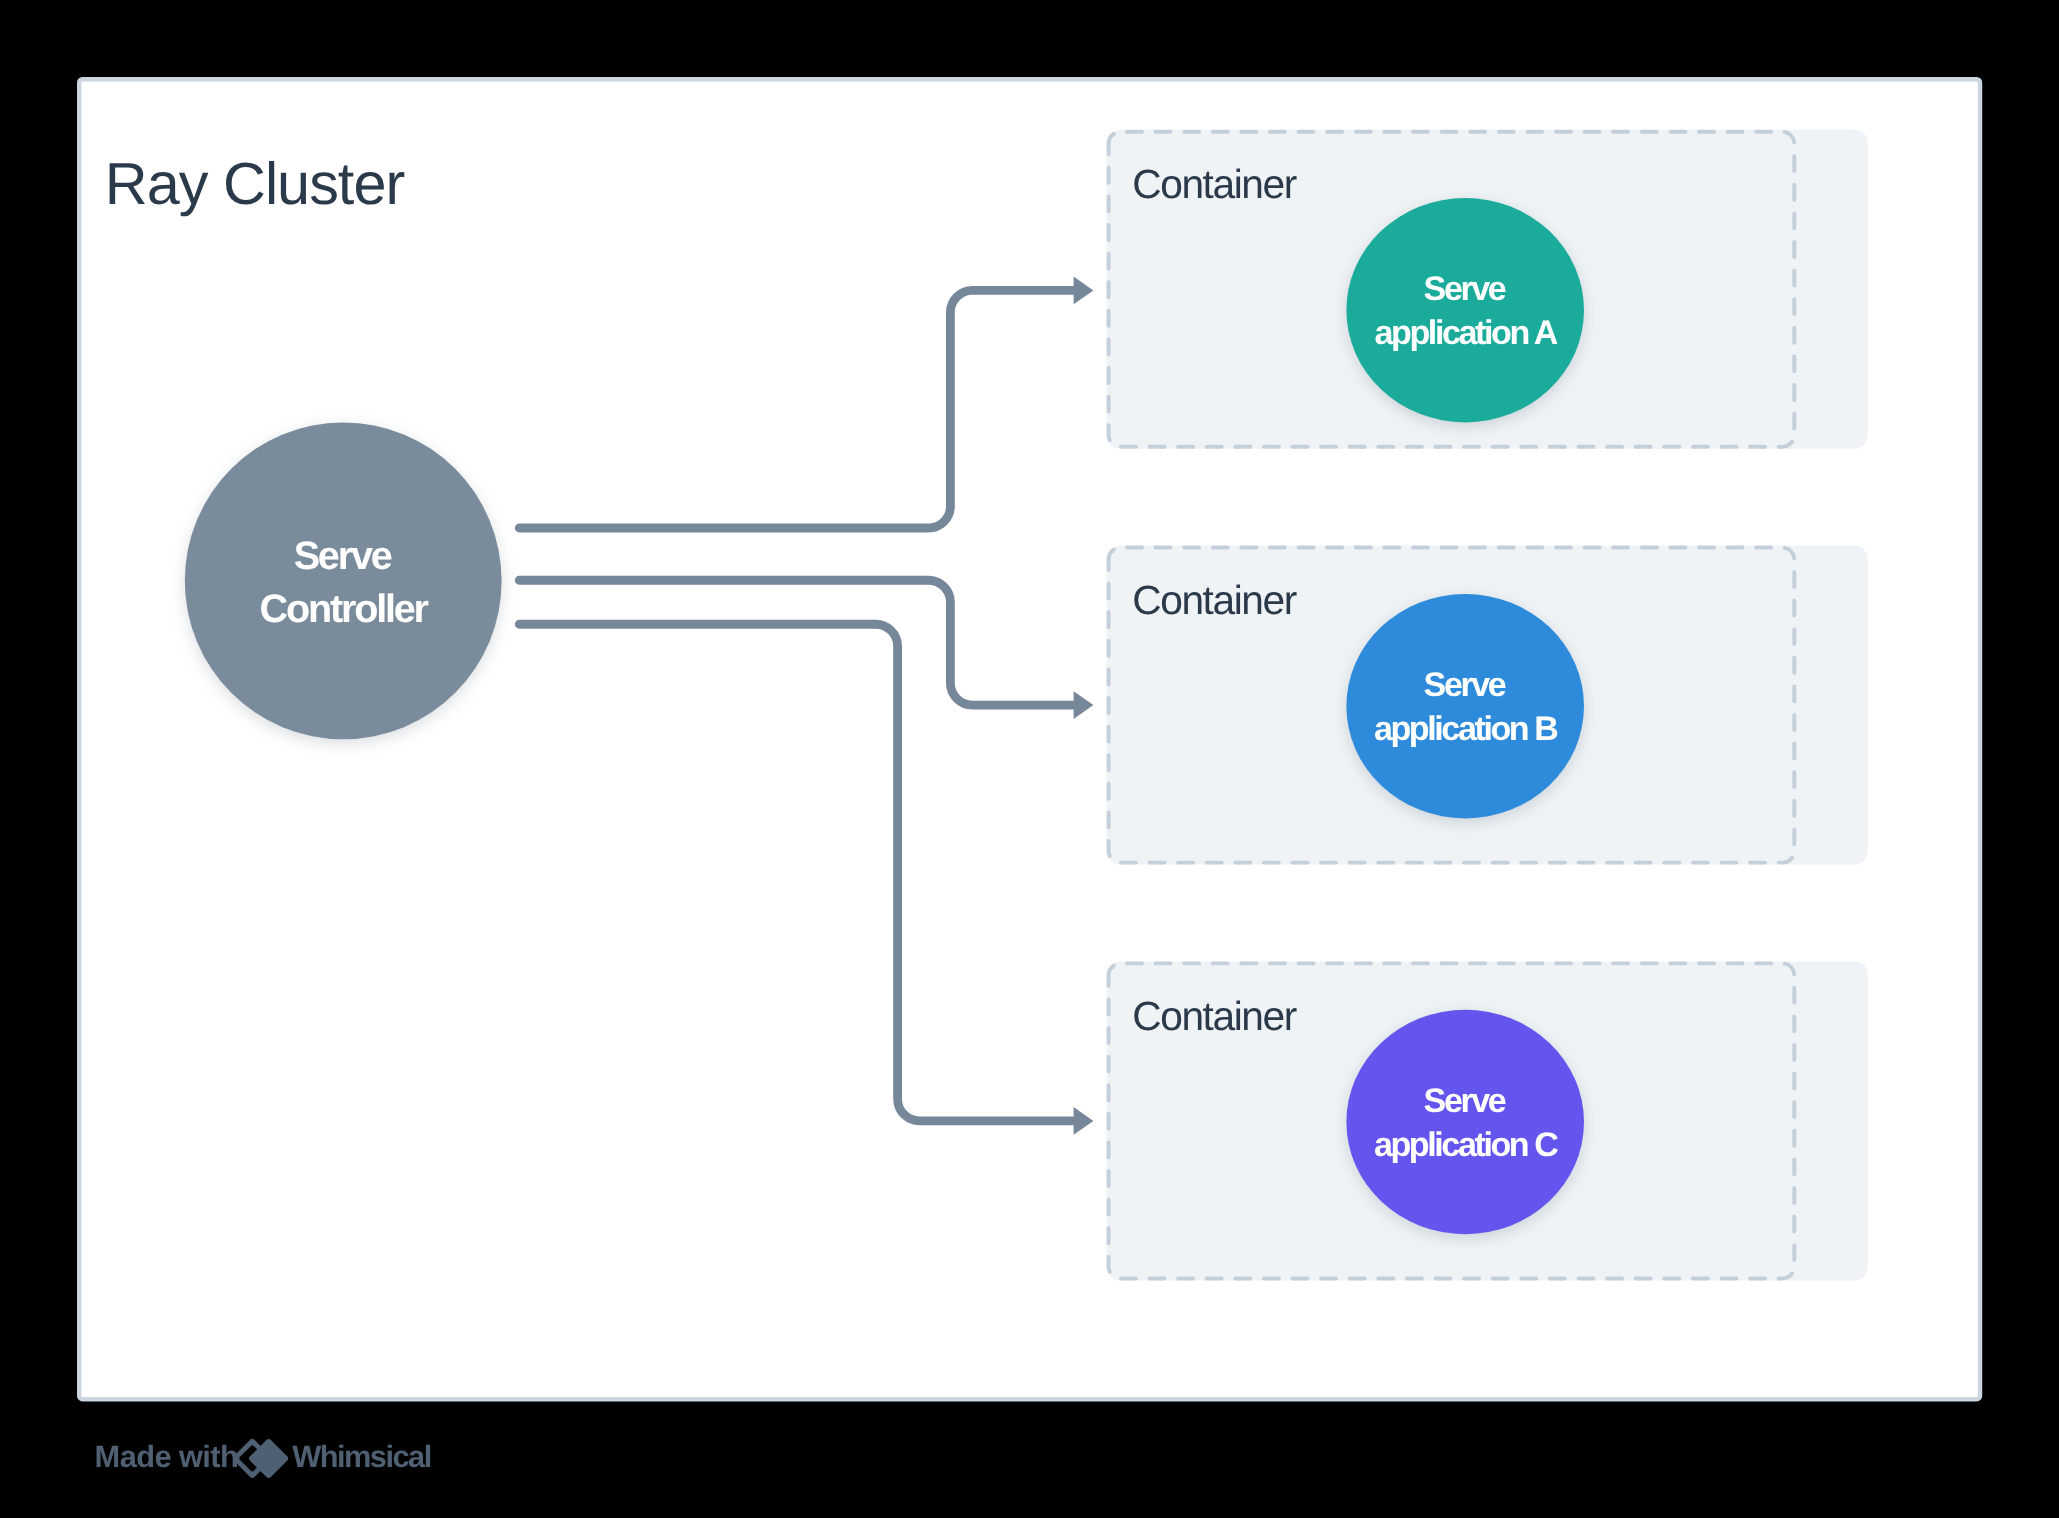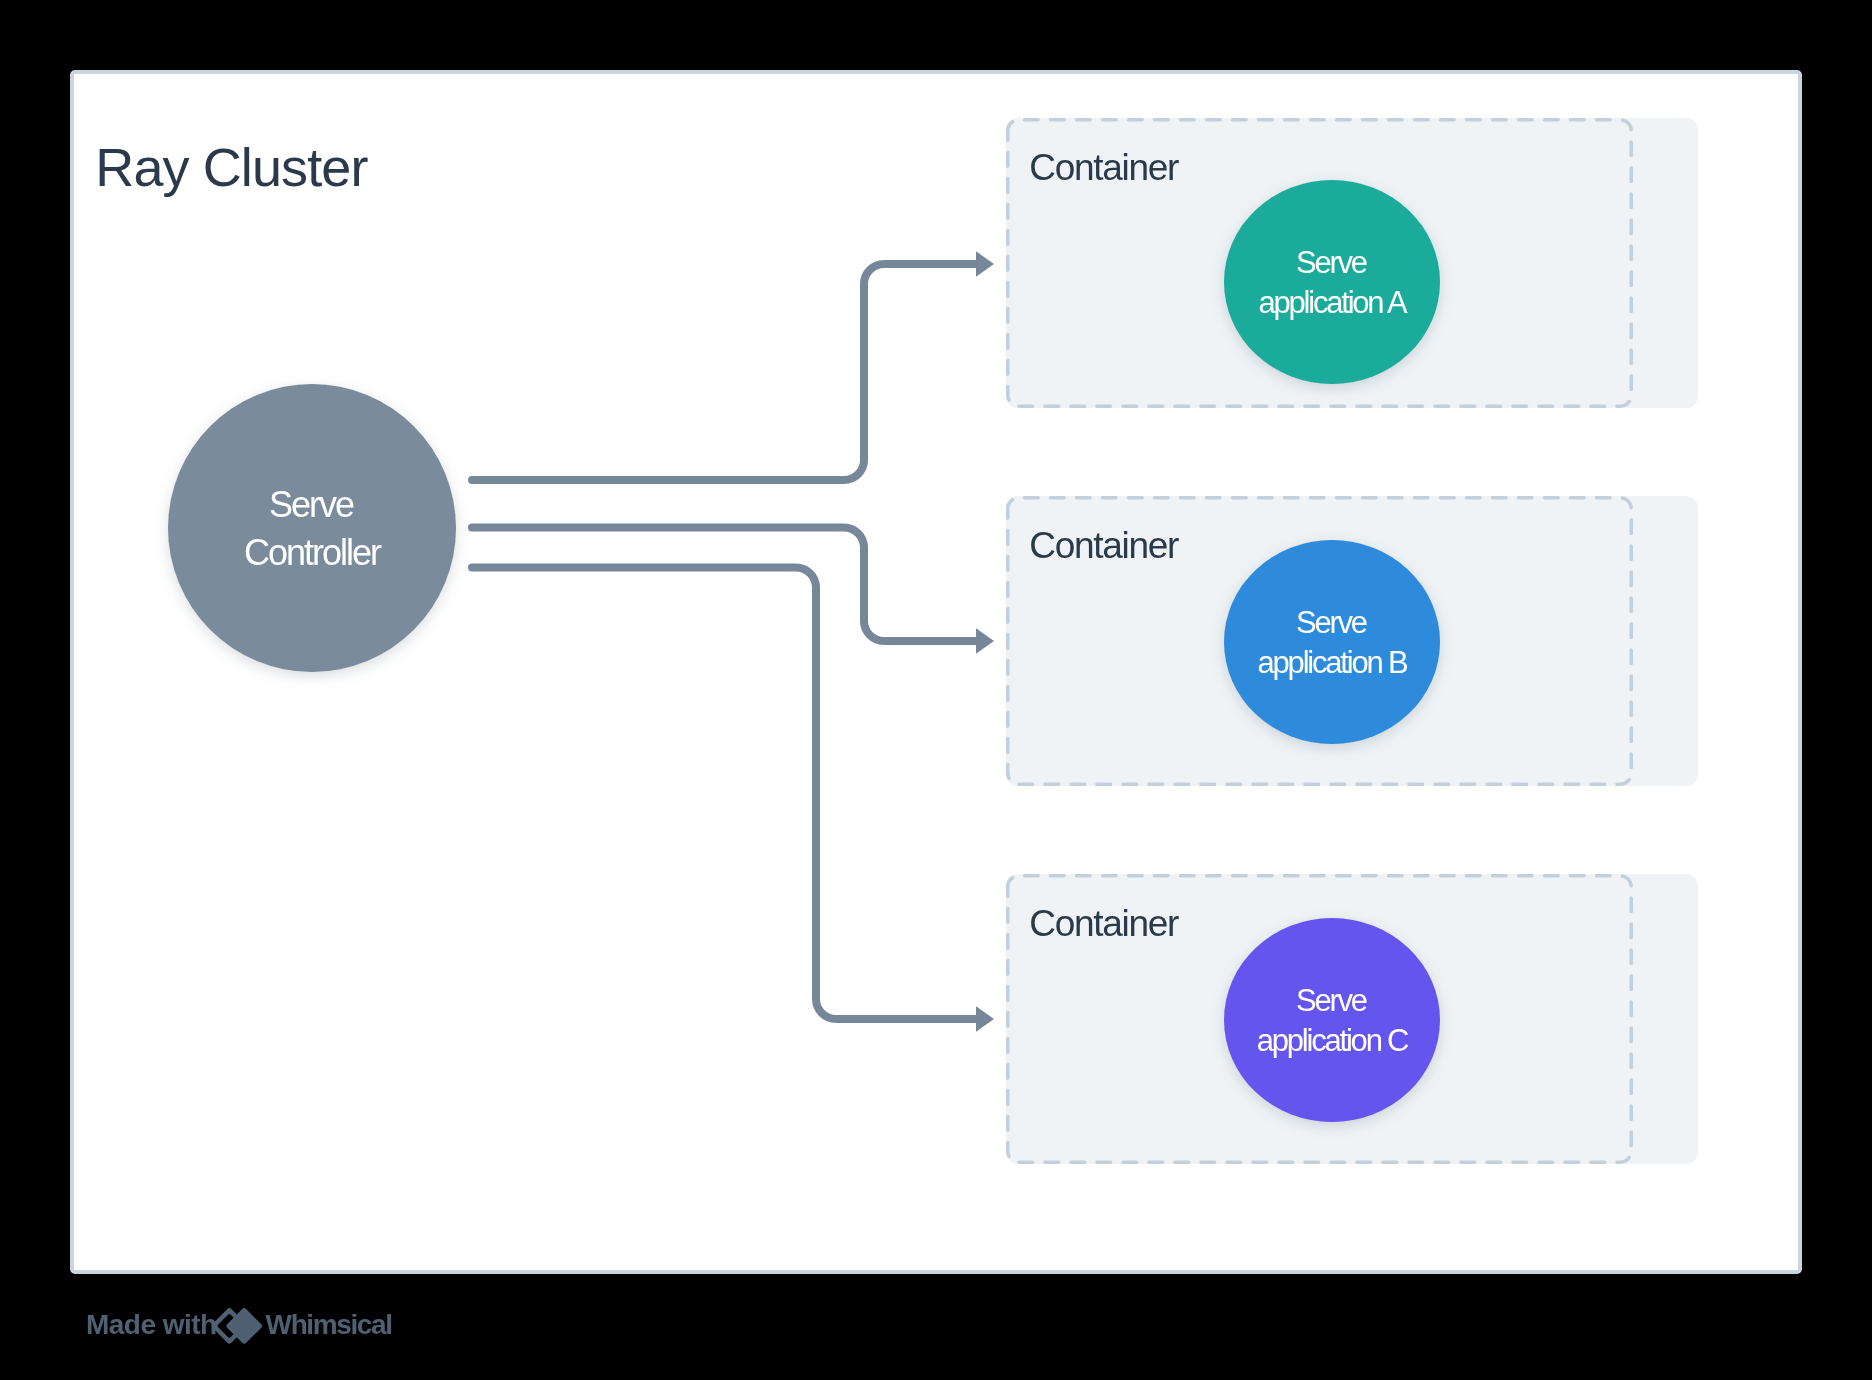--- a/index.html
+++ b/index.html
@@ -67,21 +67,21 @@
   
   .node {
     position: absolute;
     z-index: 3;
     border-radius: 50%;
     display: flex;
     align-items: center;
     justify-content: center;
     text-align: center;
     color: #ffffff;
-    font-weight: normal;
+    font-weight: bold;
     white-space: pre-line;
     filter: drop-shadow(0 4px 7px rgba(45,65,85,0.18));
     box-sizing: border-box;
   }
   .app-node {
     width: 216px;
     height: 204px;
     padding-top: 2.5px;
     font-size: 31px;
     line-height: 39.8px;

